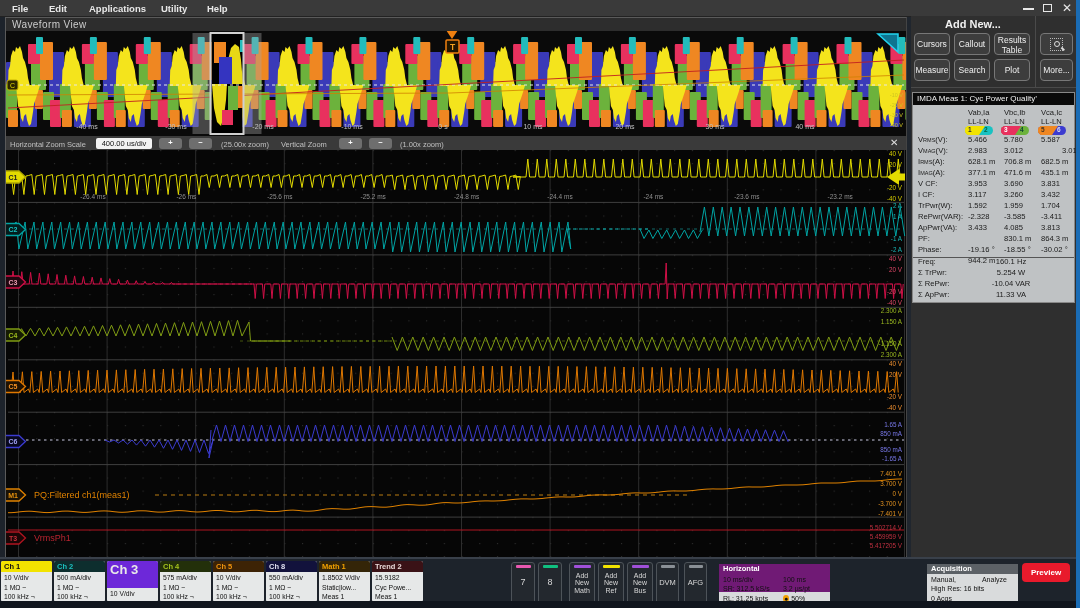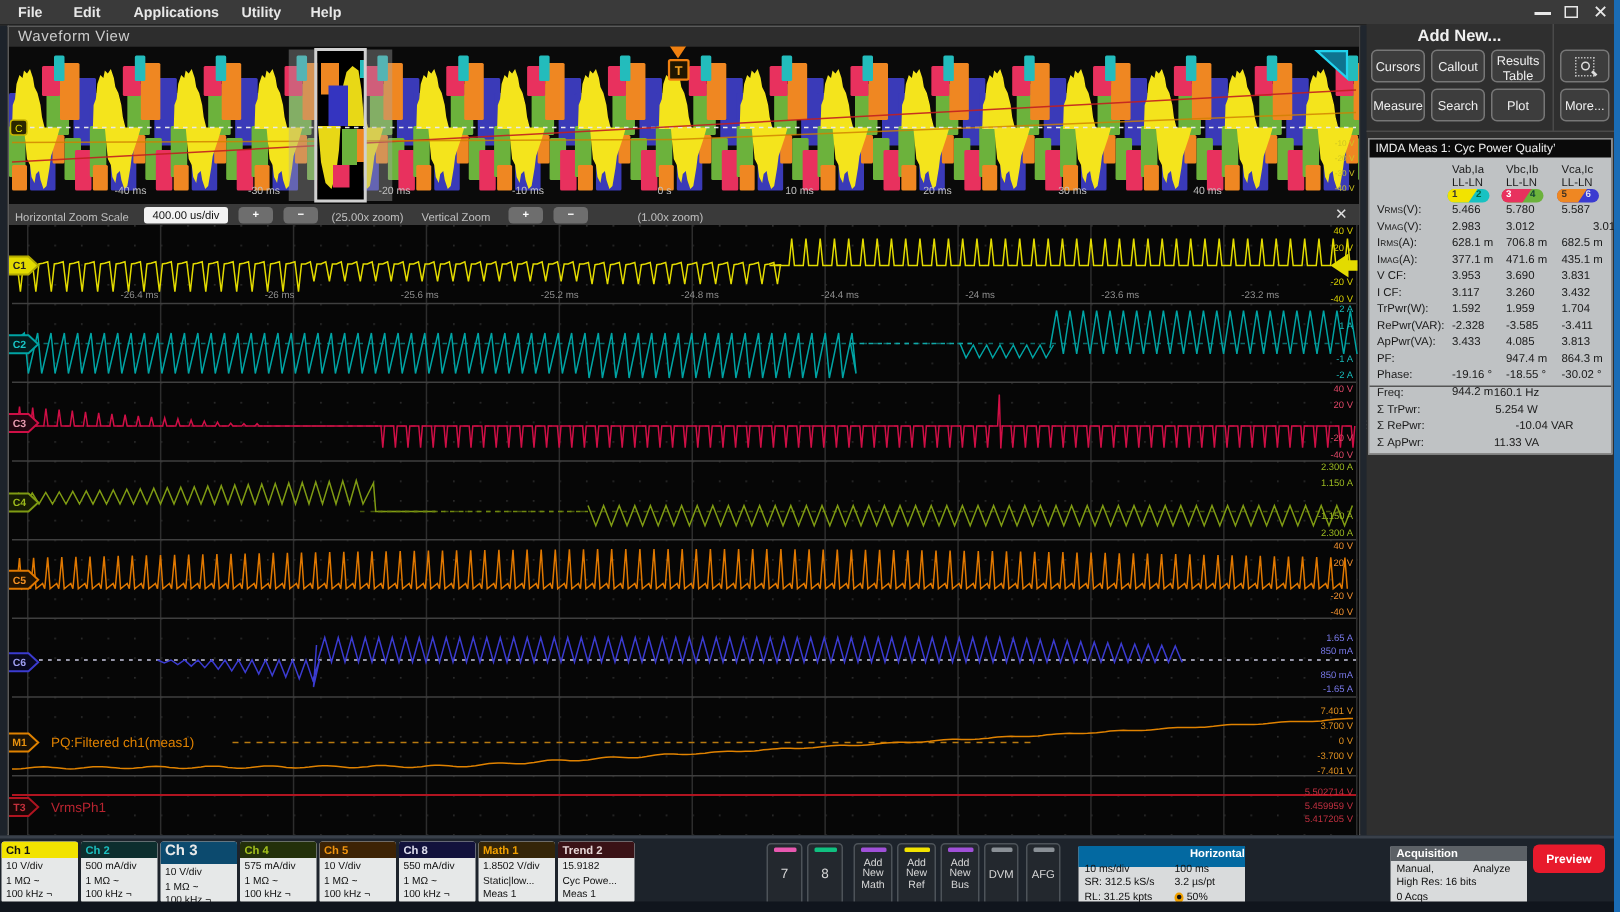--- a/index.html
+++ b/index.html
@@ -310,21 +310,21 @@
 
   <div class="abs" style="left:6px;top:136px;width:900px;height:15px;background:#3a3a3a;color:#c0c0c0;font-size:7.5px;">
     <div class="abs" style="top:4px;left:4px;">Horizontal Zoom Scale</div>
     <div class="abs" style="top:1.5px;left:90px;width:56px;height:11px;background:#f2f2f2;color:#111;border-radius:2px;text-align:center;line-height:11px;">400.00 us/div</div>
     <div class="abs" style="top:1.5px;left:153px;width:23px;height:11px;background:#6e6e6e;border-radius:3px;color:#fff;text-align:center;line-height:10px;font-weight:bold;">+</div>
     <div class="abs" style="top:1.5px;left:183px;width:23px;height:11px;background:#6e6e6e;border-radius:3px;color:#fff;text-align:center;line-height:9px;font-weight:bold;">−</div>
     <div class="abs" style="top:4px;left:215px;">(25.00x zoom)</div>
     <div class="abs" style="top:4px;left:275px;">Vertical Zoom</div>
     <div class="abs" style="top:1.5px;left:333px;width:23px;height:11px;background:#6e6e6e;border-radius:3px;color:#fff;text-align:center;line-height:10px;font-weight:bold;">+</div>
     <div class="abs" style="top:1.5px;left:363px;width:23px;height:11px;background:#6e6e6e;border-radius:3px;color:#fff;text-align:center;line-height:9px;font-weight:bold;">−</div>
-    <div class="abs" style="top:4px;left:394px;margin-left:25px;">(1.00x zoom)</div>
+    <div class="abs" style="top:4px;left:394px;">(1.00x zoom)</div>
     <div class="abs" style="top:1px;left:884px;color:#e0e0e0;font-size:10px;">✕</div>
   </div>
 
   <svg class="abs" style="left:6px;top:150px;" width="900" height="407" viewBox="6 150 900 407">
     <defs>
       <pattern id="dots" x="18.5" y="150" width="17.72" height="13.1" patternUnits="userSpaceOnUse">
         <rect x="0" y="0" width="1.1" height="1.1" fill="#2d2d2d"></rect>
       </pattern>
     </defs>
     <rect x="6" y="150" width="900" height="407" fill="#060606"></rect>
@@ -511,48 +511,48 @@
       <div class="abs trow" style="top:119.0px;left:5px;">RePwr(VAR):</div>
       <div class="abs trow" style="top:119.0px;left:55px;">-2.328</div>
       <div class="abs trow" style="top:119.0px;left:91px;">-3.585</div>
       <div class="abs trow" style="top:119.0px;left:128px;">-3.411</div>
       <div class="abs trow" style="top:130.0px;left:5px;">ApPwr(VA):</div>
       <div class="abs trow" style="top:130.0px;left:55px;">3.433</div>
       <div class="abs trow" style="top:130.0px;left:91px;">4.085</div>
       <div class="abs trow" style="top:130.0px;left:128px;">3.813</div>
       <div class="abs trow" style="top:141.0px;left:5px;">PF:</div>
       <div class="abs trow" style="top:151px;left:55px;margin-top:12px;">944.2 m</div>
-      <div class="abs trow" style="top:141.0px;left:91px;">947.4 m</div>
+      <div class="abs trow" style="top:141.0px;left:91px;">830.1 m</div>
       <div class="abs trow" style="top:141.0px;left:128px;">864.3 m</div>
       <div class="abs trow" style="top:152.0px;left:5px;">Phase:</div>
       <div class="abs trow" style="top:152.0px;left:55px;">-19.16 °</div>
       <div class="abs trow" style="top:152.0px;left:91px;">-18.55 °</div>
       <div class="abs trow" style="top:152.0px;left:128px;">-30.02 °</div>
     <div class="abs" style="top:163.5px;left:0;width:161px;height:1.5px;background:#555;"></div>
     <div class="abs trow" style="top:163.5px;left:5px;">Freq:</div>
       <div class="abs trow" style="top:163.5px;left:60px;width:76px;text-align:center;">160.1 Hz</div>
       <div class="abs trow" style="top:174.7px;left:5px;">Σ TrPwr:</div>
       <div class="abs trow" style="top:174.7px;left:60px;width:76px;text-align:center;">5.254 W</div>
       <div class="abs trow" style="top:185.9px;left:5px;">Σ RePwr:</div>
-      <div class="abs trow" style="top:185.9px;left:60px;width:76px;text-align:right;">-10.04 VAR</div>
+      <div class="abs trow" style="top:185.9px;left:60px;width:76px;text-align:center;">-10.04 VAR</div>
       <div class="abs trow" style="top:197.1px;left:5px;">Σ ApPwr:</div>
       <div class="abs trow" style="top:197.1px;left:60px;width:76px;text-align:center;">11.33 VA</div>
   </div>
 
   <div class="abs" style="left:0;top:557px;width:1080px;height:51px;background:#1d232b;border-top:2px solid #39404a;">
     <div class="abs" style="left:1px;top:2px;width:51px;height:41px;background:#e6e8e8;border-radius:2px;overflow:hidden;">
       <div style="height:11px;background:#f2e300;color:#111;font-size:7.5px;font-weight:bold;padding:1px 0 0 3px;">Ch 1</div>
       <div style="padding:1px 0 0 3px;font-size:6.8px;color:#111;line-height:9.5px;white-space:nowrap;">10 V/div<br>1 MΩ ~<br>100 kHz ¬</div>
     </div>
       <div class="abs" style="left:54px;top:2px;width:51px;height:41px;background:#e6e8e8;border-radius:2px;overflow:hidden;">
       <div style="height:11px;background:#0d2e2e;color:#1cc0c0;font-size:7.5px;font-weight:bold;padding:1px 0 0 3px;">Ch 2</div>
       <div style="padding:1px 0 0 3px;font-size:6.8px;color:#111;line-height:9.5px;white-space:nowrap;">500 mA/div<br>1 MΩ ~<br>100 kHz ¬</div>
     </div>
       <div class="abs" style="left:107px;top:2px;width:51px;height:41px;background:#e6e8e8;border-radius:2px;overflow:hidden;">
-      <div style="height:15px;background:#0c4a6e;color:#e8e8e8;font-size:10px;font-weight:bold;padding:1px 0 0 3px;">Ch 3</div>
+      <div style="height:27px;background:#6d28d9;color:#e8e8e8;font-size:13px;font-weight:bold;padding:1px 0 0 3px;">Ch 3</div>
       <div style="padding:1px 0 0 3px;font-size:6.8px;color:#111;line-height:9.5px;white-space:nowrap;">10 V/div<br>1 MΩ ~<br>100 kHz ¬</div>
     </div>
       <div class="abs" style="left:160px;top:2px;width:51px;height:41px;background:#e6e8e8;border-radius:2px;overflow:hidden;">
       <div style="height:11px;background:#23300a;color:#a4c21c;font-size:7.5px;font-weight:bold;padding:1px 0 0 3px;">Ch 4</div>
       <div style="padding:1px 0 0 3px;font-size:6.8px;color:#111;line-height:9.5px;white-space:nowrap;">575 mA/div<br>1 MΩ ~<br>100 kHz ¬</div>
     </div>
       <div class="abs" style="left:213px;top:2px;width:51px;height:41px;background:#e6e8e8;border-radius:2px;overflow:hidden;">
       <div style="height:11px;background:#3d2305;color:#f0940e;font-size:7.5px;font-weight:bold;padding:1px 0 0 3px;">Ch 5</div>
       <div style="padding:1px 0 0 3px;font-size:6.8px;color:#111;line-height:9.5px;white-space:nowrap;">10 V/div<br>1 MΩ ~<br>100 kHz ¬</div>
     </div>
@@ -590,21 +590,21 @@
       </div>
       <div class="abs" style="left:656px;top:3px;width:23px;height:42px;background:#23282e;border:1px solid #4d5359;border-radius:3px;color:#d8d8d8;font-size:7.5px;text-align:center;">
         <div class="abs" style="left:4px;top:2px;width:14px;height:2.5px;background:#8a9096;border-radius:1px;"></div>
         <div class="abs" style="left:0;top:0;width:100%;height:100%;display:flex;align-items:center;justify-content:center;line-height:7.5px;">DVM</div>
       </div>
       <div class="abs" style="left:684px;top:3px;width:23px;height:42px;background:#23282e;border:1px solid #4d5359;border-radius:3px;color:#d8d8d8;font-size:7.5px;text-align:center;">
         <div class="abs" style="left:4px;top:2px;width:14px;height:2.5px;background:#8a9096;border-radius:1px;"></div>
         <div class="abs" style="left:0;top:0;width:100%;height:100%;display:flex;align-items:center;justify-content:center;line-height:7.5px;">AFG</div>
       </div>
     <div class="abs" style="left:719px;top:5px;width:111px;height:41px;background:#d9dbdc;border-radius:1px;">
-        <div style="height:14px;background:#0369a1;color:#fff;font-size:7.5px;font-weight:bold;padding:0 0 0 4px;text-align:right;">Horizontal</div>
+        <div style="height:28px;background:#701a75;color:#fff;font-size:7.5px;font-weight:bold;padding:0 0 0 4px;">Horizontal</div>
         <div class="abs" style="top:10.5px;left:4px;font-size:7px;color:#111;line-height:9.9px;white-space:nowrap;">10 ms/div<br>SR: 312.5 kS/s<br>RL: 31.25 kpts</div>
         <div class="abs" style="top:10.5px;left:64px;font-size:7px;color:#111;line-height:9.9px;white-space:nowrap;">100 ms<br>3.2 µs/pt<br><span style="background:#f0a000;border-radius:50%;color:#111;padding:0 1px;">●</span> 50%</div>
       </div>
       <div class="abs" style="left:927px;top:5px;width:91px;height:41px;background:#d9dbdc;border-radius:1px;">
         <div style="height:10px;background:#5c6166;color:#fff;font-size:7.5px;font-weight:bold;padding:0 0 0 4px;">Acquisition</div>
         <div class="abs" style="top:10.5px;left:4px;font-size:7px;color:#111;line-height:9.9px;white-space:nowrap;">Manual<span style="letter-spacing:26px;">,</span>Analyze<br>High Res: 16 bits<br>0 Acqs</div>
       </div>
       <div class="abs" style="left:1022px;top:4px;width:48px;height:19px;background:#e81a2c;border-radius:4px;color:#fff;font-size:8px;font-weight:bold;text-align:center;line-height:19px;">Preview</div>
   </div>
   <div class="abs" style="left:0;top:601px;width:1080px;height:7px;background:#10151d;"></div>

